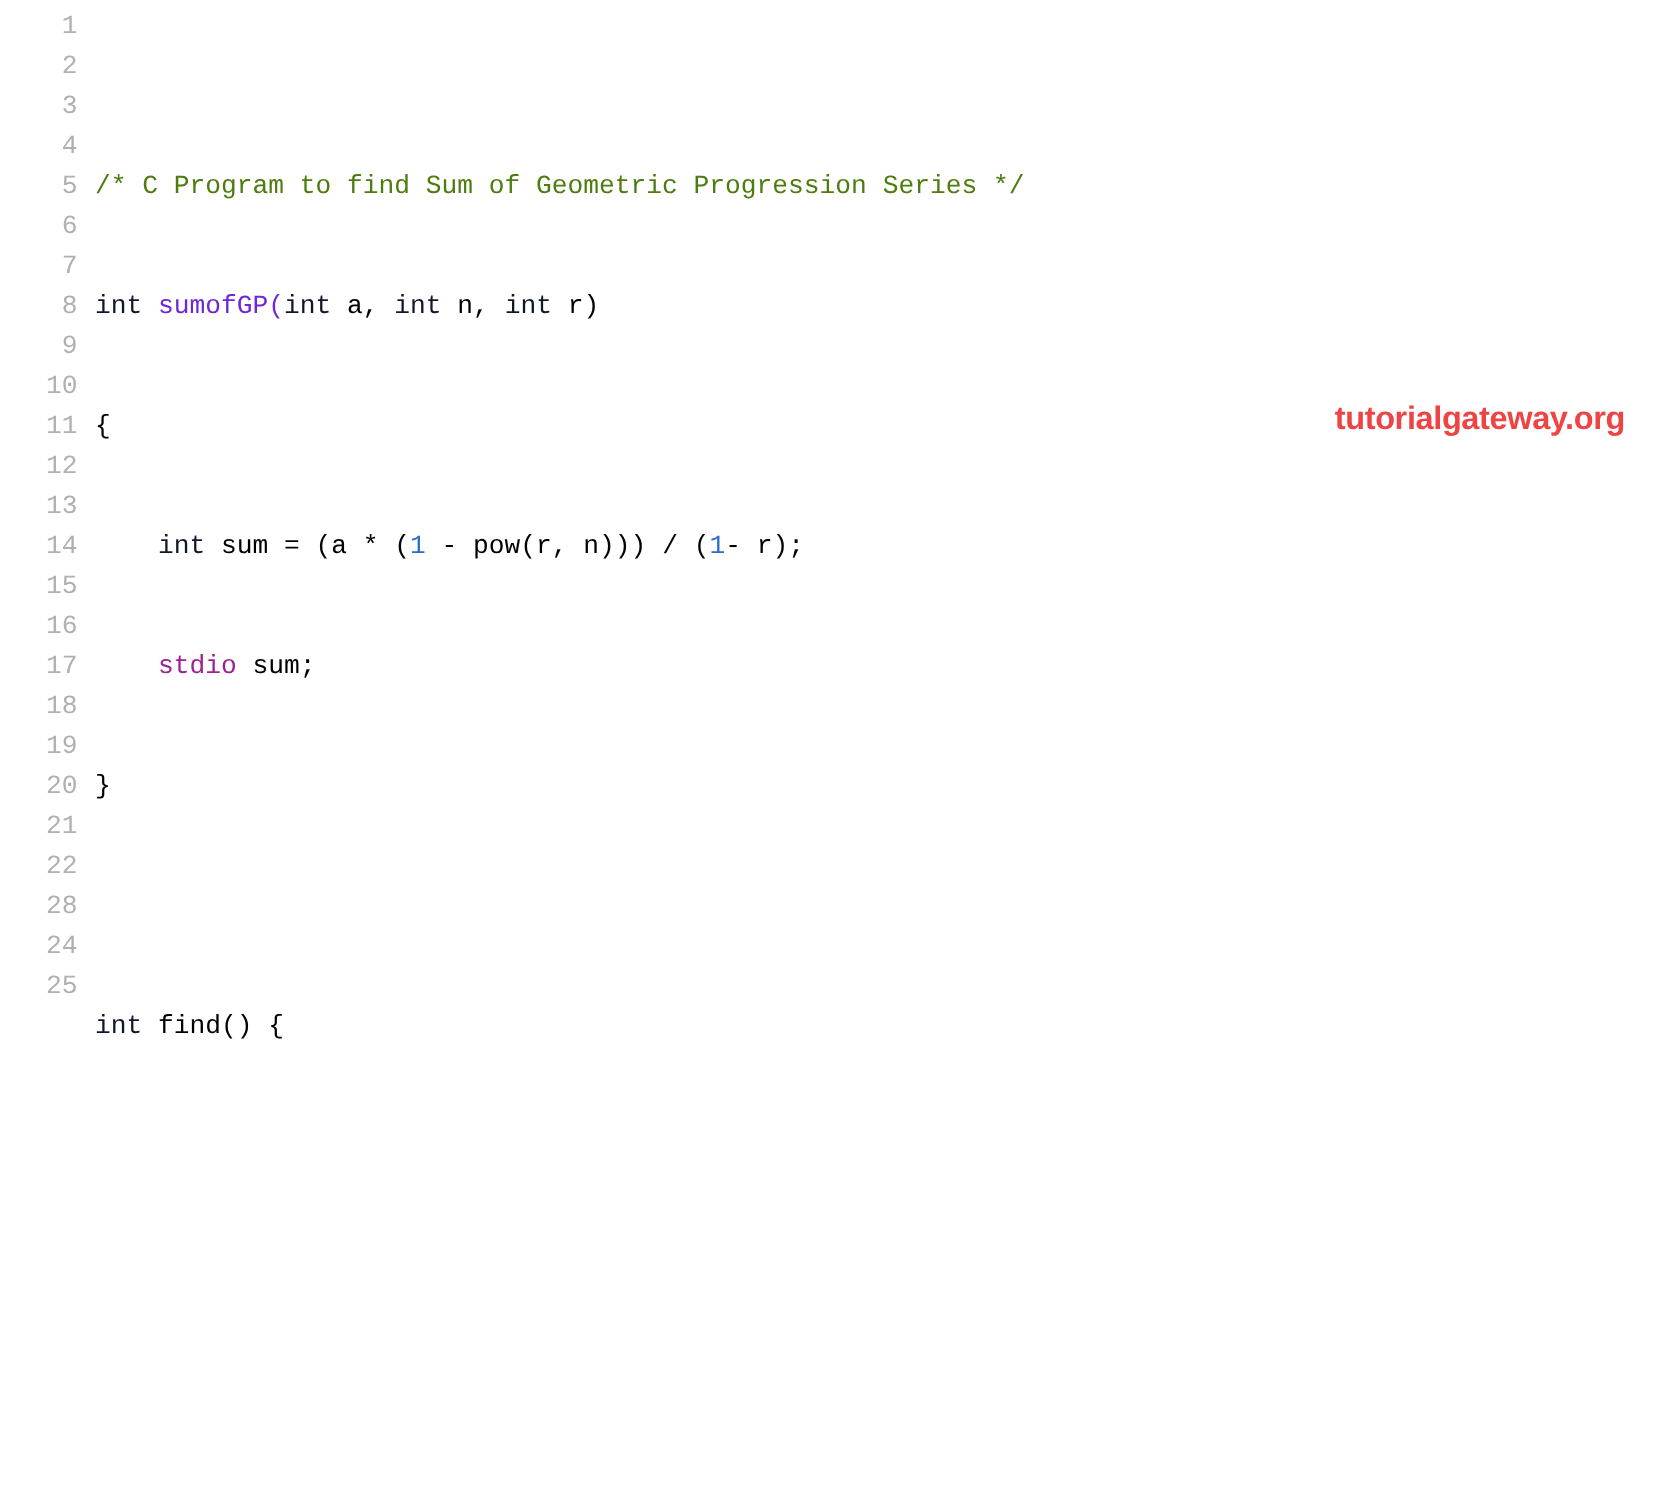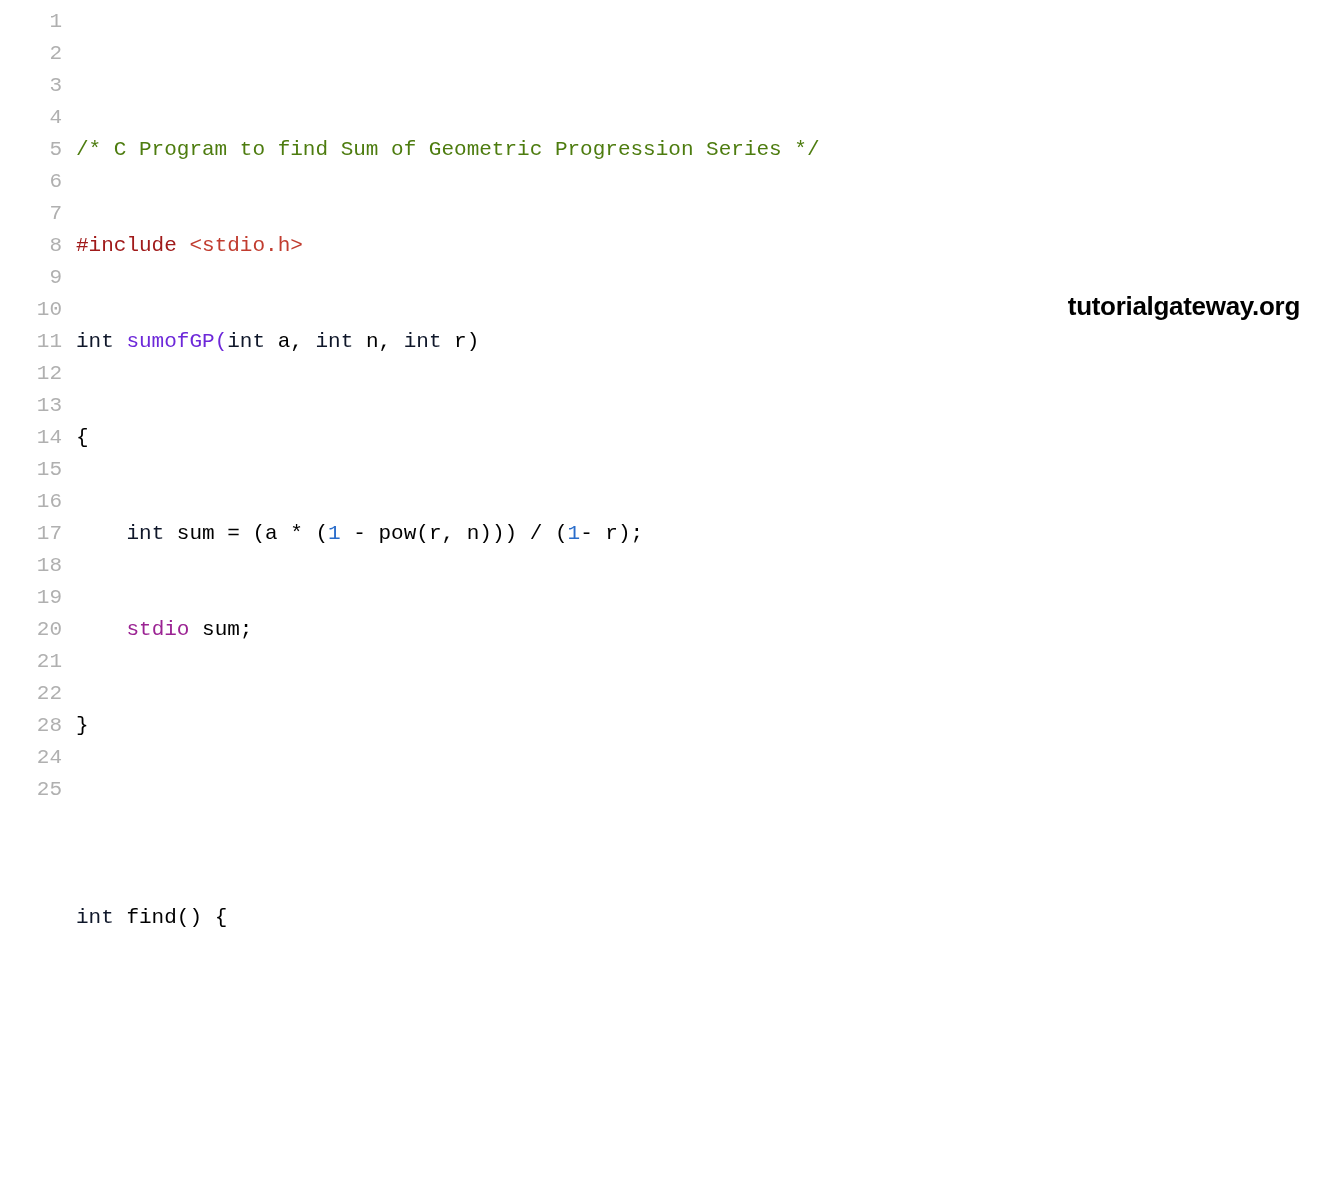--- a/index.html
+++ b/index.html
@@ -35,26 +35,26 @@
   .preproc { color: #a01a1a; }
   .number  { color: #2a6dcb; }
   .type    { color: #0f172a; }
   .keyword { color: #9b2393; }
   .funcdef { color: #6d28d9; }
   .id      { color: #000; }
   .header  { color: #c13c2f; }
 
   .watermark {
     position: absolute;
-    top: 284px;
+    top: 312px;
     right: 24px;
     font-family: Arial, sans-serif;
     font-weight: 900;
     font-size: 26px;
-    color: #000000;
+    color: #ef4444;
     letter-spacing: -0.3px;
   }
 </style>
 </head>
 <body>
 
 <div class="editor">
   <div class="gutter">
       <span class="ln">1</span>
       <span class="ln">2</span>
@@ -79,21 +79,20 @@
       <span class="ln">21</span>
       <span class="ln">22</span>
       <span class="ln">28</span>
       <span class="ln">24</span>
       <span class="ln">25</span>
     </div>
   <div class="code">
     <div class="watermark">tutorialgateway.org</div>
 
     <span class="code-line"><span class="comment">/* C Program to find Sum of Geometric Progression Series */</span></span>
-    <span class="code-line"><span class="preproc">#include </span><span class="header">&lt;stdio.h&gt;</span></span>
     <span class="code-line"><span class="type">int</span><span class="funcdef"> sumofGP(</span><span class="type">int</span><span class="id"> a, </span><span class="type">int</span><span class="id"> n, </span><span class="type">int</span><span class="id"> r)</span></span>
     <span class="code-line"><span>{</span></span>
     <span class="code-line"><span>    </span><span class="type">int</span><span> sum = (a * (</span><span class="number">1</span><span> - pow(r, n))) / (</span><span class="number">1</span><span>- r);</span></span>
     <span class="code-line"><span>    </span><span class="keyword">stdio</span><span> sum;</span></span>
     <span class="code-line"><span>}</span></span>
     <span class="code-line"></span>
     <span class="code-line"><span class="type">int</span><span> find() {</span></span>
     <span class="code-line"></span>
     
     

